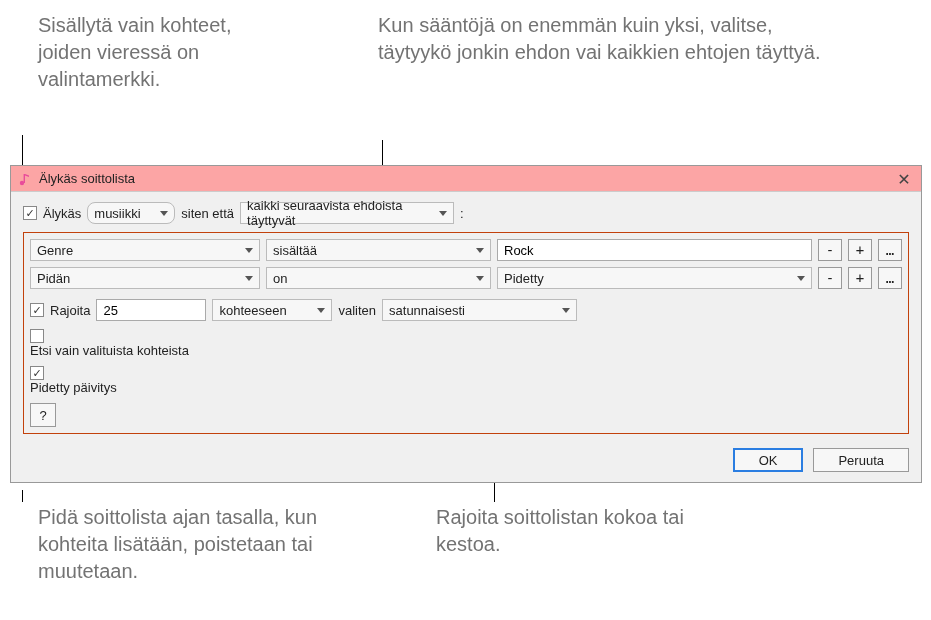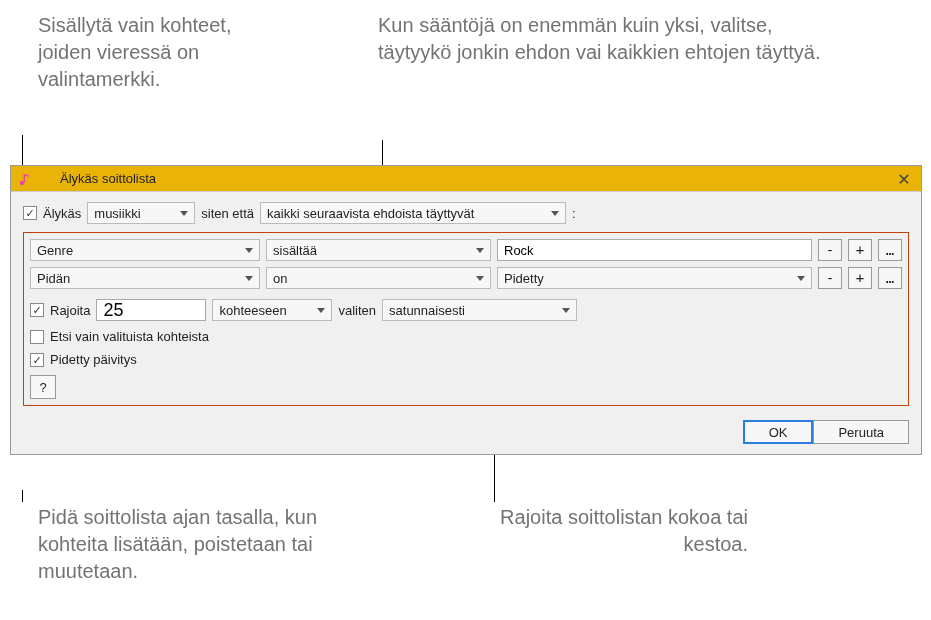--- a/index.html
+++ b/index.html
@@ -26,27 +26,26 @@
     .dialog {
       position: absolute;
       left: 10px;
       top: 165px;
       width: 912px;
       border: 1px solid #999;
       background: #f0f0f0;
     }
     .titlebar {
       height: 26px;
-      background: #eab308;
+      background: #fca5a5;
       border-bottom: 1px solid #ccc;
       display: flex;
       align-items: center;
       padding: 0 6px;
       position: relative;
-      gap: 21px;
     }
     .titlebar-icon {
       width: 16px; height: 16px;
       margin-right: 6px;
       display: inline-flex;
       align-items: center;
       justify-content: center;
     }
     .titlebar-title { font-size: 13px; }
     .close-x {
@@ -114,66 +113,67 @@
       width: 24px; height: 22px;
       border: 1px solid #999;
       background: #f7f7f7;
       display: inline-flex;
       align-items: center;
       justify-content: center;
       font-size: 14px;
       font-family: monospace;
       cursor: pointer;
     }
-    .bottom-check { display: flex; align-items: flex-end; gap: 6px; margin-top: 8px; font-size: 13px; }
+    .bottom-check { display: flex; align-items: flex-start; gap: 0; margin-top: 8px; font-size: 13px; flex-direction: column; }
     .help-btn {
       width: 26px; height: 24px;
       border: 1px solid #999;
       background: #f7f7f7;
       display: inline-flex;
       align-items: center;
       justify-content: center;
       margin-top: 8px;
       font-size: 13px;
       cursor: pointer;
     }
     .actions {
       position: absolute;
       right: 12px;
       bottom: 10px;
       display: flex;
+      gap: 10px;
       text-align: right;
     }
     .btn {
       height: 24px;
       padding: 0 24px;
       border: 1px solid #999;
       background: #f7f7f7;
       font-size: 13px;
       display: inline-flex;
       align-items: center;
       cursor: pointer;
     }
     .btn-primary { border: 2px solid #2a7de1; }
     .limit-input {
       border: 1px solid #aaa;
       background: #fff;
       height: 22px;
       width: 110px;
       padding: 0 6px;
-      font-size: 18px;
+      font-size: 13px;
     }
   </style>
 </head>
 <body>
 
 <div class="callout" style="left:18px; top:12px; width:210px;">Sisällytä vain kohteet, joiden vieressä on valintamerkki.</div>
 <div class="callout" style="left:358px; top:12px; width:460px;">Kun sääntöjä on enemmän kuin yksi, valitse, täytyykö jonkin ehdon vai kaikkien ehtojen täyttyä.</div>
 <div class="callout" style="left:18px; top:504px; width:320px;">Pidä soittolista ajan tasalla, kun kohteita lisätään, poistetaan tai muutetaan.</div>
-<div class="callout" style="left:468px; top:504px; width:260px;text-align:right;">Rajoita soittolistan kokoa tai kestoa.</div>
+<div class="callout" style="left:416px; top:504px; width:260px;">Rajoita soittolistan kokoa tai kestoa.</div>
 
 <div class="callout-line" style="left:22px; top:135px; width:1px; height:250px;"></div>
 <div class="callout-line" style="left:382px; top:140px; width:1px; height:26px;"></div>
 <div class="callout-line" style="left:22px; top:490px; width:1px; height:12px;"></div>
 <div class="callout-line" style="left:494px; top:372px; width:1px; height:130px;"></div>
 
 <div class="dialog">
   <div class="titlebar">
     <span class="titlebar-icon">
       <svg width="14" height="14" viewBox="0 0 14 14">
@@ -184,25 +184,25 @@
     </span>
     <span class="titlebar-title">Älykäs soittolista</span>
     <span class="close-x">✕</span>
   </div>
 
   <div class="dialog-body" style="position:relative; padding-bottom:48px;">
 
     <div class="row">
       <span class="checkbox">✓</span>
       <span>Älykäs</span>
-      <span class="select" style="width:108px;">
+      <span class="select" style="width:88px;border-radius:8px;">
           <span>musiikki</span>
         </span>
       <span>siten että</span>
-      <span class="select" style="width:306px;">
+      <span class="select" style="width:214px;">
           <span>kaikki seuraavista ehdoista täyttyvät</span>
         </span>
       <span>:</span>
     </div>
 
     <div class="rules-panel">
       
       <div class="rule-row">
         <span class="select rule-select" style="width:230px;">
             <span>Genre</span>

